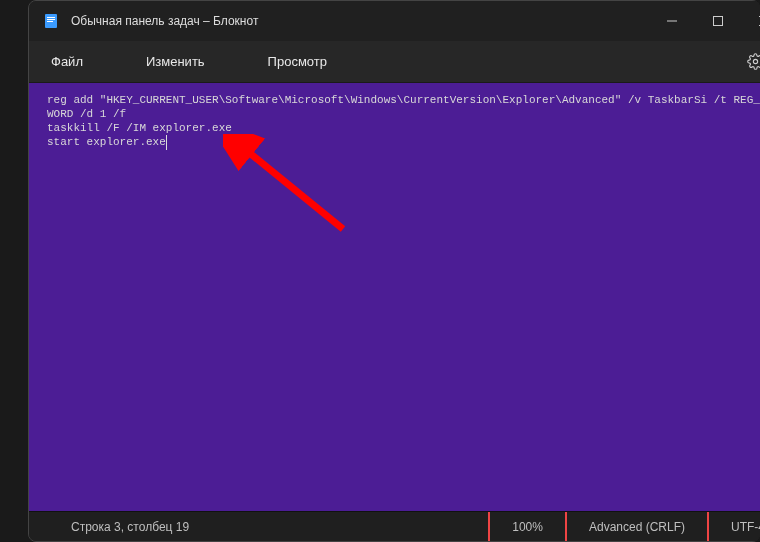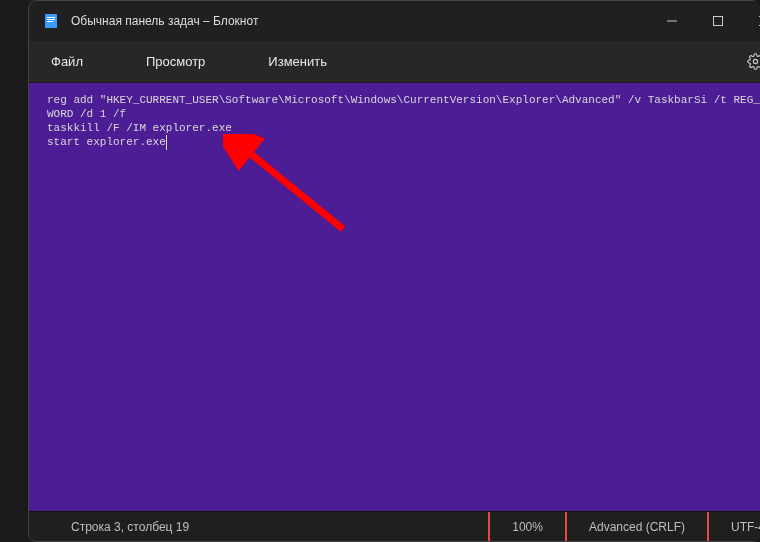--- a/index.html
+++ b/index.html
@@ -150,22 +150,22 @@
     <div class="win-btn">
       <svg viewBox="0 0 10 10">
           <line x1="0" y1="0" x2="10" y2="10" stroke="currentColor" stroke-width="1"></line>
           <line x1="10" y1="0" x2="0" y2="10" stroke="currentColor" stroke-width="1"></line>
         </svg>
     </div>
   </div>
 
   <div class="menubar">
     <div class="menu-item">Файл</div>
+    <div class="menu-item">Изменить</div>
     <div class="menu-item">Просмотр</div>
-    <div class="menu-item">Изменить</div>
     <div class="menu-spacer"></div>
     <div class="gear-btn">
       <svg width="17" height="17" viewBox="0 0 24 24" fill="none" stroke="currentColor" stroke-width="1.6">
         <circle cx="12" cy="12" r="3"></circle>
         <path d="M19.4 15a1.65 1.65 0 0 0 .33 1.82l.06.06a2 2 0 1 1-2.83 2.83l-.06-.06a1.65 1.65 0 0 0-1.82-.33 1.65 1.65 0 0 0-1 1.51V21a2 2 0 1 1-4 0v-.09a1.65 1.65 0 0 0-1-1.51 1.65 1.65 0 0 0-1.82.33l-.06.06a2 2 0 1 1-2.83-2.83l.06-.06a1.65 1.65 0 0 0 .33-1.82 1.65 1.65 0 0 0-1.51-1H3a2 2 0 1 1 0-4h.09a1.65 1.65 0 0 0 1.51-1 1.65 1.65 0 0 0-.33-1.82l-.06-.06a2 2 0 1 1 2.83-2.83l.06.06a1.65 1.65 0 0 0 1.82.33h0a1.65 1.65 0 0 0 1-1.51V3a2 2 0 1 1 4 0v.09a1.65 1.65 0 0 0 1 1.51h0a1.65 1.65 0 0 0 1.82-.33l.06-.06a2 2 0 1 1 2.83 2.83l-.06.06a1.65 1.65 0 0 0-.33 1.82v0a1.65 1.65 0 0 0 1.51 1H21a2 2 0 1 1 0 4h-.09a1.65 1.65 0 0 0-1.51 1z"></path>
       </svg>
     </div>
   </div>
 
   <div class="editor"><span>reg add "HKEY_CURRENT_USER\Software\Microsoft\Windows\CurrentVersion\Explorer\Advanced" /v TaskbarSi /t REG_DWORD /d 1 /f</span>

